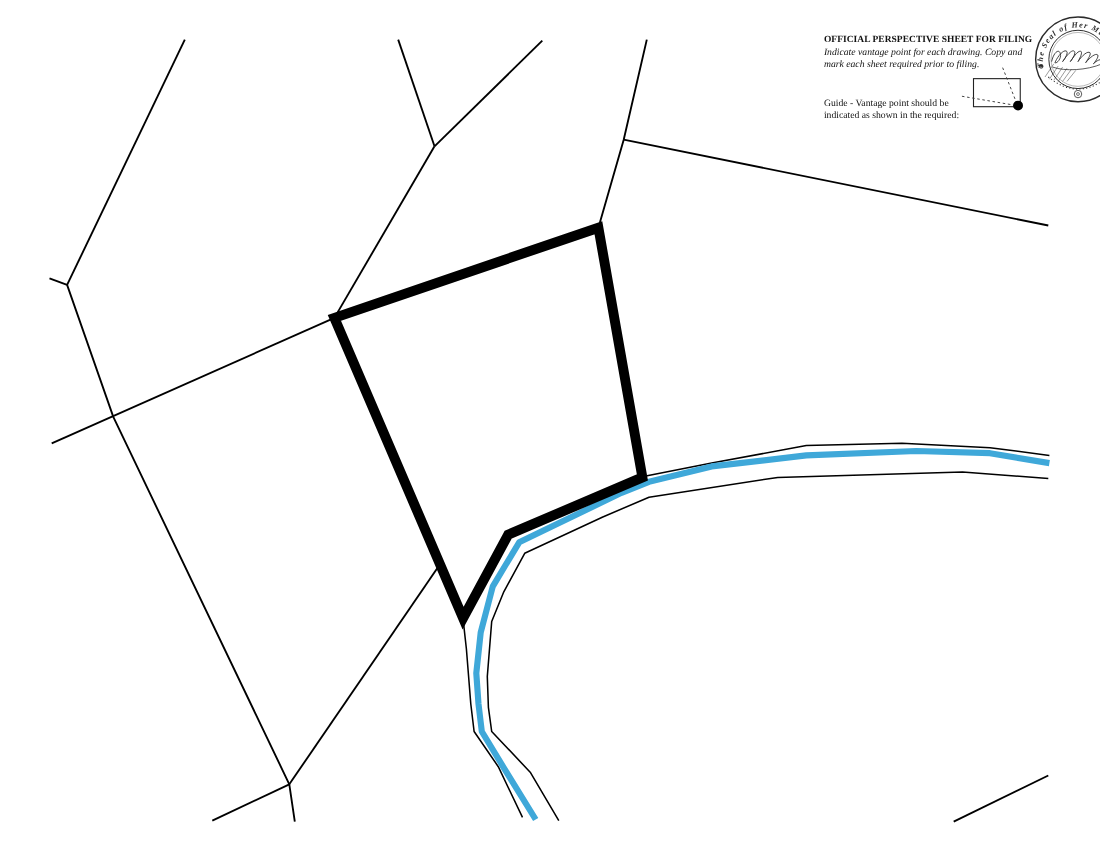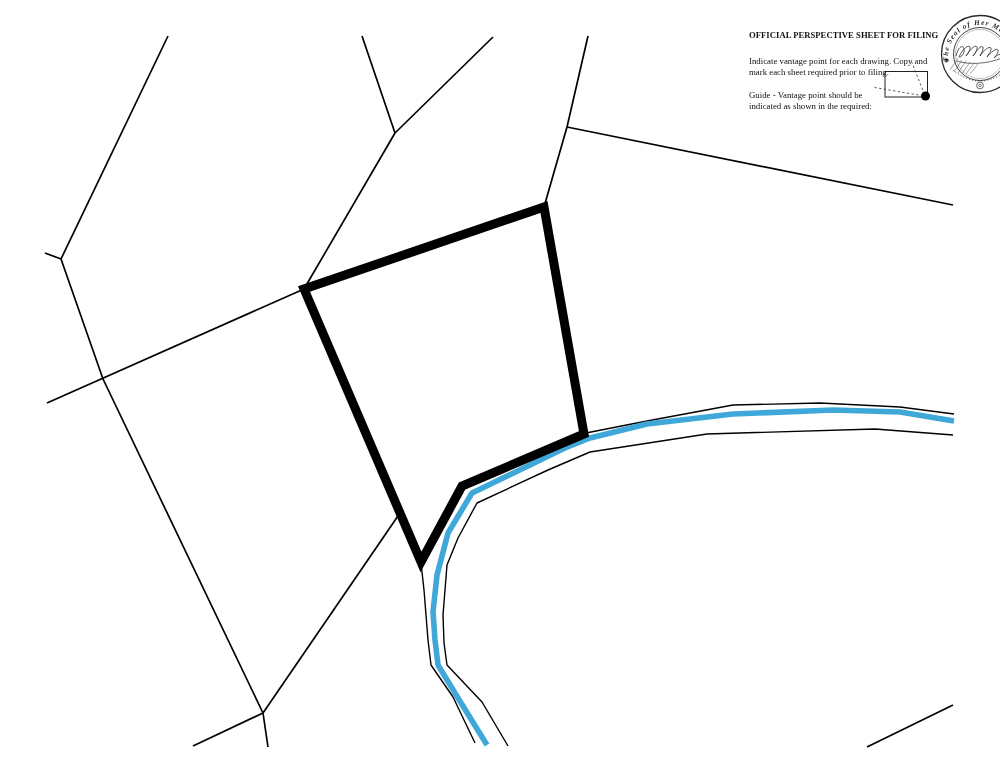--- a/index.html
+++ b/index.html
@@ -17,25 +17,25 @@
     left: 749px; top: 30px;
     width: 210px;
     color: #111;
     line-height: 11px;
     font-size: 8.8px;
   }
   .header-title {
     font-weight: bold;
     font-size: 8.6px;
     letter-spacing: 0.05px;
-    margin-bottom: 15px;
+    margin-bottom: 1px;
     white-space: nowrap;
   }
-  .header-line { white-space: nowrap; }
-  .guide-block { margin-top: 12px; width: 128px; }
+  .header-line { white-space: nowrap; font-style: italic; }
+  .guide-block { margin-top: 24px; width: 128px; }
   .seal-text {
     font-family: "Liberation Serif", "DejaVu Serif", serif;
     font-style: italic;
     font-weight: bold;
   }
 </style>
 </head>
 <body>
 
 <div id="sheet">

